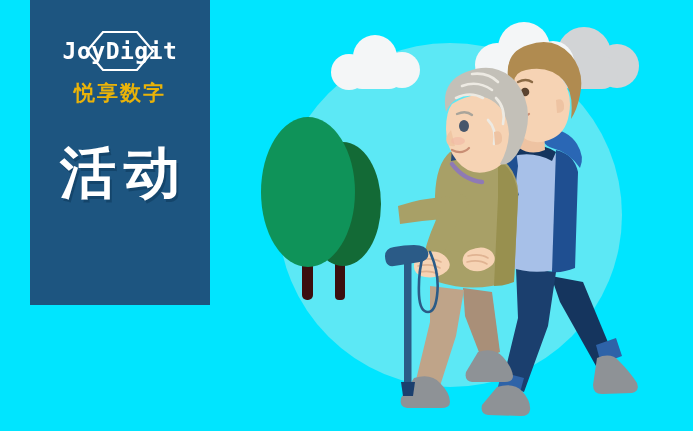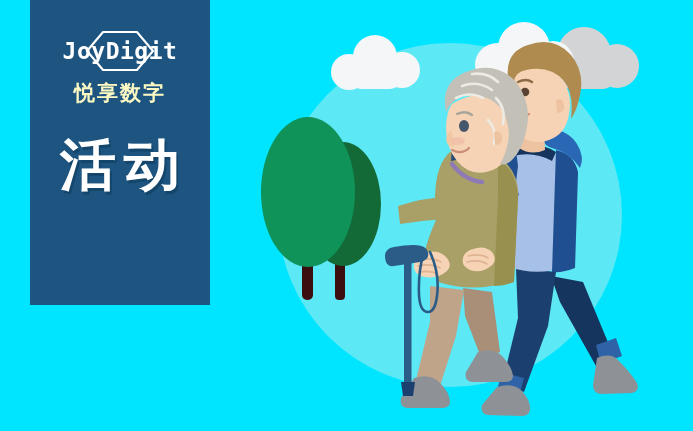--- a/index.html
+++ b/index.html
@@ -71,30 +71,30 @@
     color: #ffffff;
     font-family: "DejaVu Sans Mono", monospace;
     font-size: 23px;
     font-weight: bold;
     letter-spacing: 0.5px;
     line-height: 1;
     white-space: nowrap;
   }
   .logo-sub {
     margin-top: 10px;
-    color: #fef9c3;
+    color: #eab308;
     font-size: 21px;
     font-weight: bold;
     letter-spacing: 2px;
     line-height: 1;
     white-space: nowrap;
   }
 
   .title-block {
-    margin-top: 32px;
+    margin-top: 40px;
     display: flex;
     flex-direction: column;
   }
   .title-line {
     color: #ffffff;
     font-size: 56px;
     font-weight: bold;
     line-height: 1.08;
     letter-spacing: 8px;
     text-indent: 8px;

